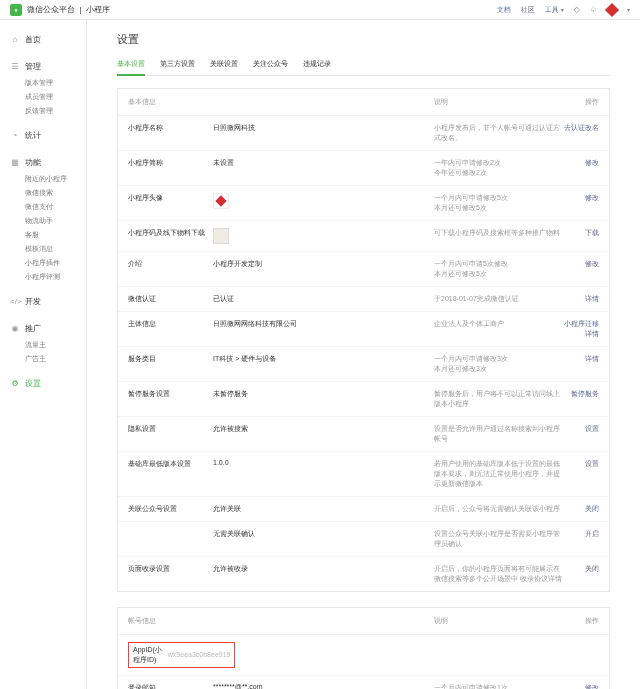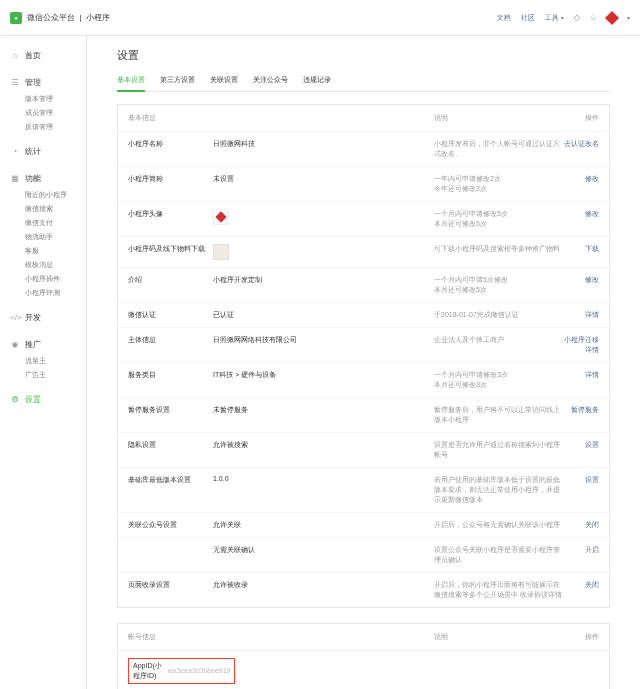--- a/index.html
+++ b/index.html
@@ -1,19 +1,19 @@
 <!DOCTYPE html>
 <html><head>
   <meta charset="utf-8">
   <style>
     * { margin: 0; padding: 0; box-sizing: border-box; }
     body { font-family: -apple-system, "PingFang SC", "Microsoft YaHei", sans-serif; font-size: 7px; color: #333; background: #fff; width: 640px; }
     
     
-    .top-header { height: 36px; border-bottom: 1px solid #e7e7eb; display: flex; align-items: center; padding: 0 10px; justify-content: space-between; }
+    .top-header { height: 20px; border-bottom: 1px solid #e7e7eb; display: flex; align-items: center; padding: 0 10px; justify-content: space-between; }
     .top-left { display: flex; align-items: center; gap: 5px; }
     .wx-logo { width: 12px; height: 12px; background: #44b549; border-radius: 2px; display: inline-flex; align-items: center; justify-content: center; color: #fff; font-size: 6px; }
     .top-title { color: #333; font-size: 8px; }
     .top-right { display: flex; align-items: center; gap: 10px; font-size: 7px; color: #576b95; }
     .top-right a { color: #576b95; cursor: pointer; }
     .bell-icon, .notify-icon { color: #888; font-size: 8px; }
     .user-avatar { width: 10px; height: 10px; background: #d32f2f; transform: rotate(45deg); }
     .arrow-down { font-size: 6px; color: #888; }
     
     

